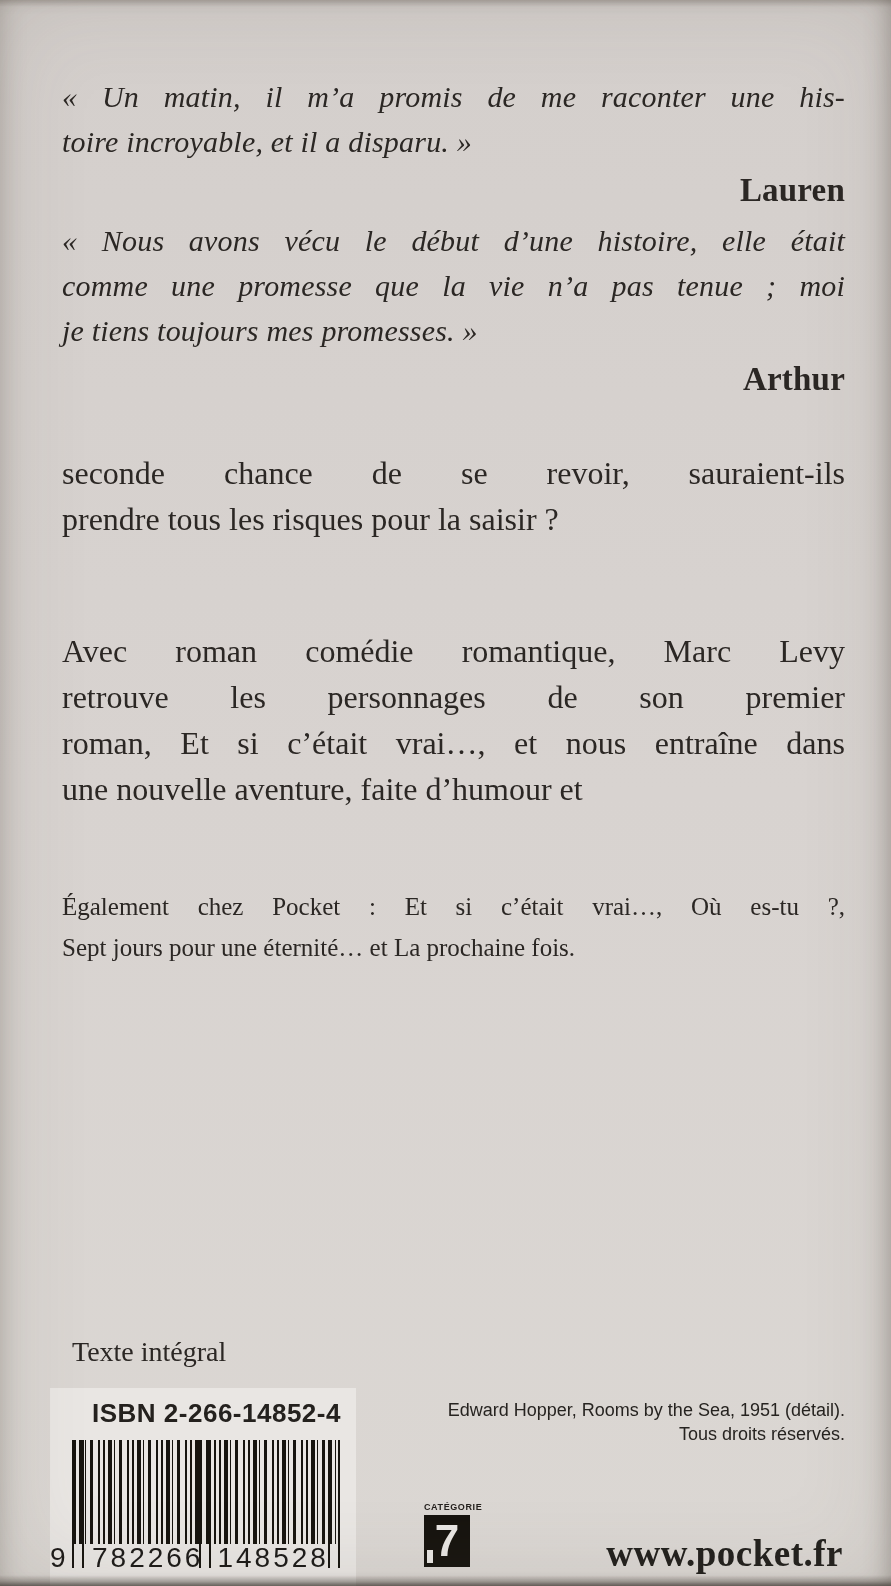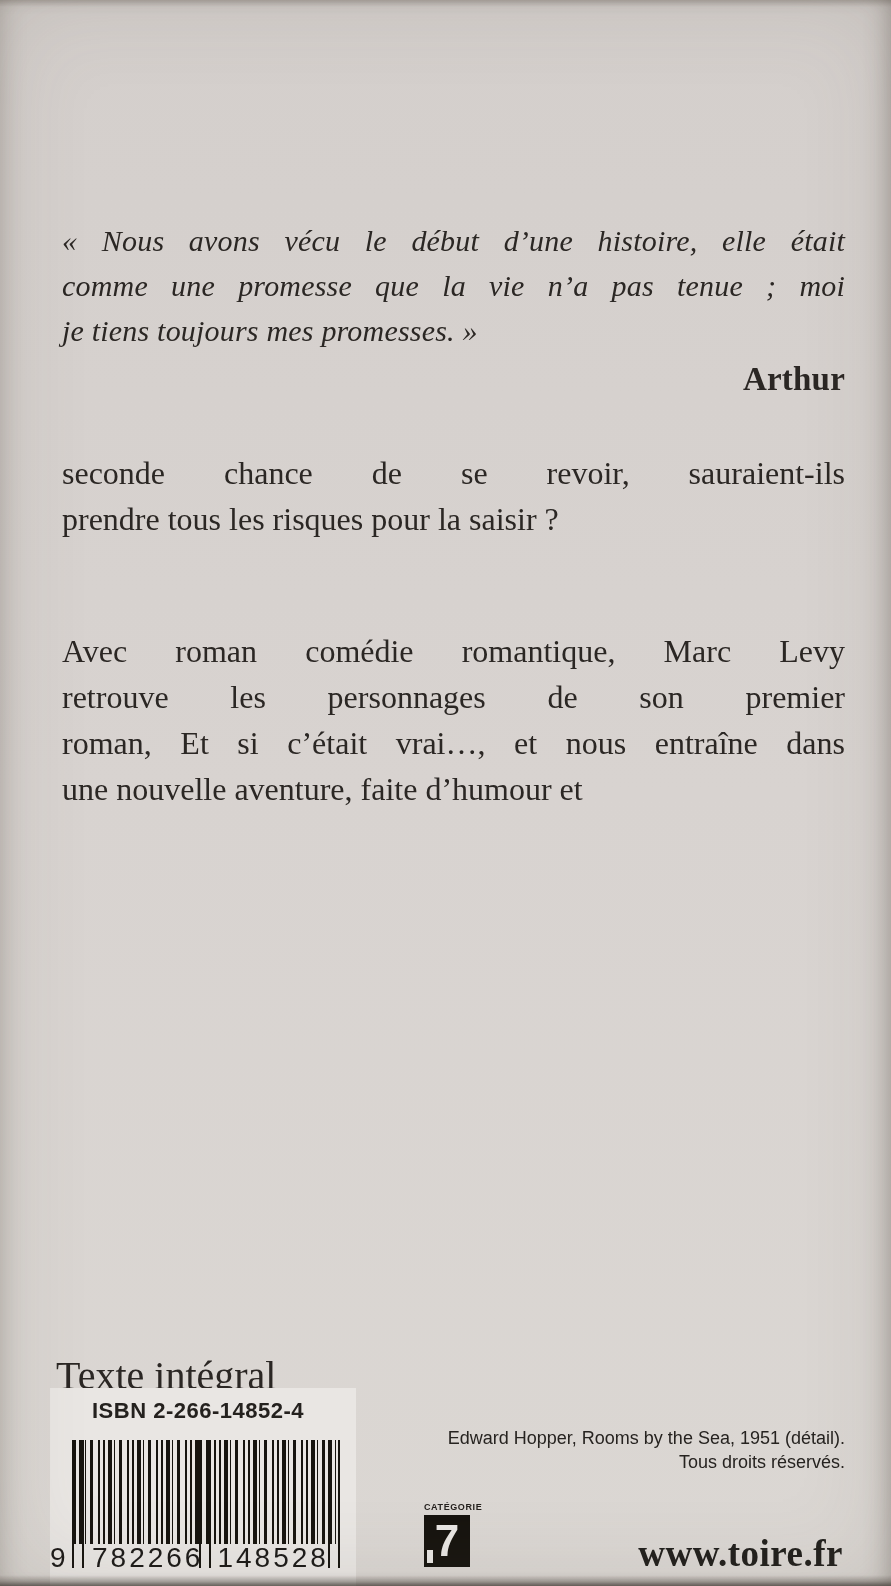--- a/index.html
+++ b/index.html
@@ -21,26 +21,26 @@
                inset 14px 0 26px -14px rgba(70,60,52,.26);}
   .textcol{position:absolute;left:62px;width:783px;}
   .tline{min-height:1em;}
   .lines .tline:not(:last-child){text-align:justify;text-align-last:justify;}
   .no-just .tline{text-align:right !important;text-align-last:auto !important;}
   .it{}
   .quote{font-style:italic;font-size:30px;line-height:45px;letter-spacing:.2px;}
   .attr{font-style:normal;font-weight:700;font-size:33px;line-height:44px;text-align:right;margin-top:4px;}
   .body-par{font-size:32px;line-height:46px;}
   .pocket-par{font-size:25px;line-height:41px;}
-  .edition{position:absolute;left:56px;top:1332px;font-size:40px;line-height:40px;margin-top:24px;}
+  .edition{position:absolute;left:72px;top:1332px;font-size:28px;line-height:40px;}
   .barcode-box{position:absolute;left:50px;top:1388px;width:306px;height:198px;background:#e9e6e3;}
   .isbn{position:absolute;left:92px;top:1398px;font-family:"Liberation Sans",sans-serif;
-        font-weight:700;font-size:22px;letter-spacing:.5px;color:#24211e;}
+        font-weight:700;font-size:26px;letter-spacing:.5px;color:#24211e;}
   .credit{position:absolute;right:46px;top:1398px;width:420px;text-align:right;
-        font-family:"Liberation Sans",sans-serif;font-size:18px;line-height:24px;color:#262320;margin-top:28px;}
+        font-family:"Liberation Sans",sans-serif;font-size:18px;line-height:24px;color:#262320;}
   .bars{position:absolute;left:74px;top:1440px;width:262px;height:104px;
         background:repeating-linear-gradient(90deg,
           #17140f 0 2px,transparent 2px 5px,
           #17140f 5px 9px,transparent 9px 11px,
           #17140f 11px 12px,transparent 12px 16px,
           #17140f 16px 19px,transparent 19px 24px,
           #17140f 24px 26px,transparent 26px 29px);}
   .guard{position:absolute;top:1440px;width:8px;height:128px;
         border-left:2px solid #17140f;border-right:2px solid #17140f;}
   .guard.g1{left:72px;} .guard.g2{left:199px;} .guard.g3{left:328px;}
@@ -59,20 +59,27 @@
   .url{position:absolute;right:48px;top:1532px;font-size:37px;font-weight:700;
         letter-spacing:.5px;color:#22201d;}
   #q1{top:74px;} #q2{top:218px;} #p1{top:450px;} #p2{top:628px;} #pocket{top:886px;}
 </style>
 </head>
 <body>
 
 <div class="page">
   <div class="edge-top"></div>
 
+  <section class="textcol quote" id="q1">
+    <div class="lines">
+        <div class="tline"><span>«&nbsp;Un matin, il m’a promis de me raconter une his-</span></div>
+        <div class="tline"><span>toire incroyable, et il a disparu.&nbsp;»</span></div>
+      </div>
+    <div class="attr">Lauren</div>
+  </section>
 
   <section class="textcol quote" id="q2">
     <div class="lines">
         <div class="tline"><span>«&nbsp;Nous avons vécu le début d’une histoire, elle était</span></div>
         <div class="tline"><span>comme une promesse que la vie n’a pas tenue&nbsp;; moi</span></div>
         <div class="tline"><span>je tiens toujours mes promesses.&nbsp;»</span></div>
       </div>
     <div class="attr">Arthur</div>
   </section>
 
@@ -85,20 +92,26 @@
 
   <section class="textcol body-par" id="p2">
     <div class="lines">
         <div class="tline"><span>Avec roman comédie romantique, Marc Levy</span></div>
         <div class="tline"><span>retrouve les personnages de son premier</span></div>
         <div class="tline"><span>roman, </span><span class="it">Et si c’était vrai…</span><span>, et nous entraîne dans</span></div>
         <div class="tline"><span>une nouvelle aventure, faite d’humour et</span></div>
       </div>
   </section>
 
+  <section class="textcol pocket-par" id="pocket">
+    <div class="lines">
+        <div class="tline"><span>Également chez Pocket&nbsp;: </span><span class="it">Et si c’était vrai…, Où es-tu&nbsp;?,</span></div>
+        <div class="tline"><span class="it">Sept jours pour une éternité…</span><span> et </span><span class="it">La prochaine fois.</span></div>
+      </div>
+  </section>
 
   <div class="edition">Texte intégral</div>
 
   <div class="barcode-box"></div>
   <div class="isbn">ISBN 2-266-14852-4</div>
 
   <div class="credit no-just">
     <div class="lines">
         <div class="tline"><span>Edward Hopper, </span><span class="it">Rooms by the Sea</span><span>, 1951 (détail).</span></div>
         <div class="tline"><span>Tous droits réservés.</span></div>
@@ -116,17 +129,17 @@
   </div>
 
   <div class="cat">
     <div class="cat-label">CATÉGORIE</div>
     <div class="cat-square">
       <span class="seven">7</span>
       <span class="notch"></span>
     </div>
   </div>
 
-  <div class="url">www.toire.fr</div>
+  <div class="url">www.pocket.fr</div>
 
   <div class="edge-bottom"></div>
   <div class="vignette"></div>
 </div>
 
 </body></html>

